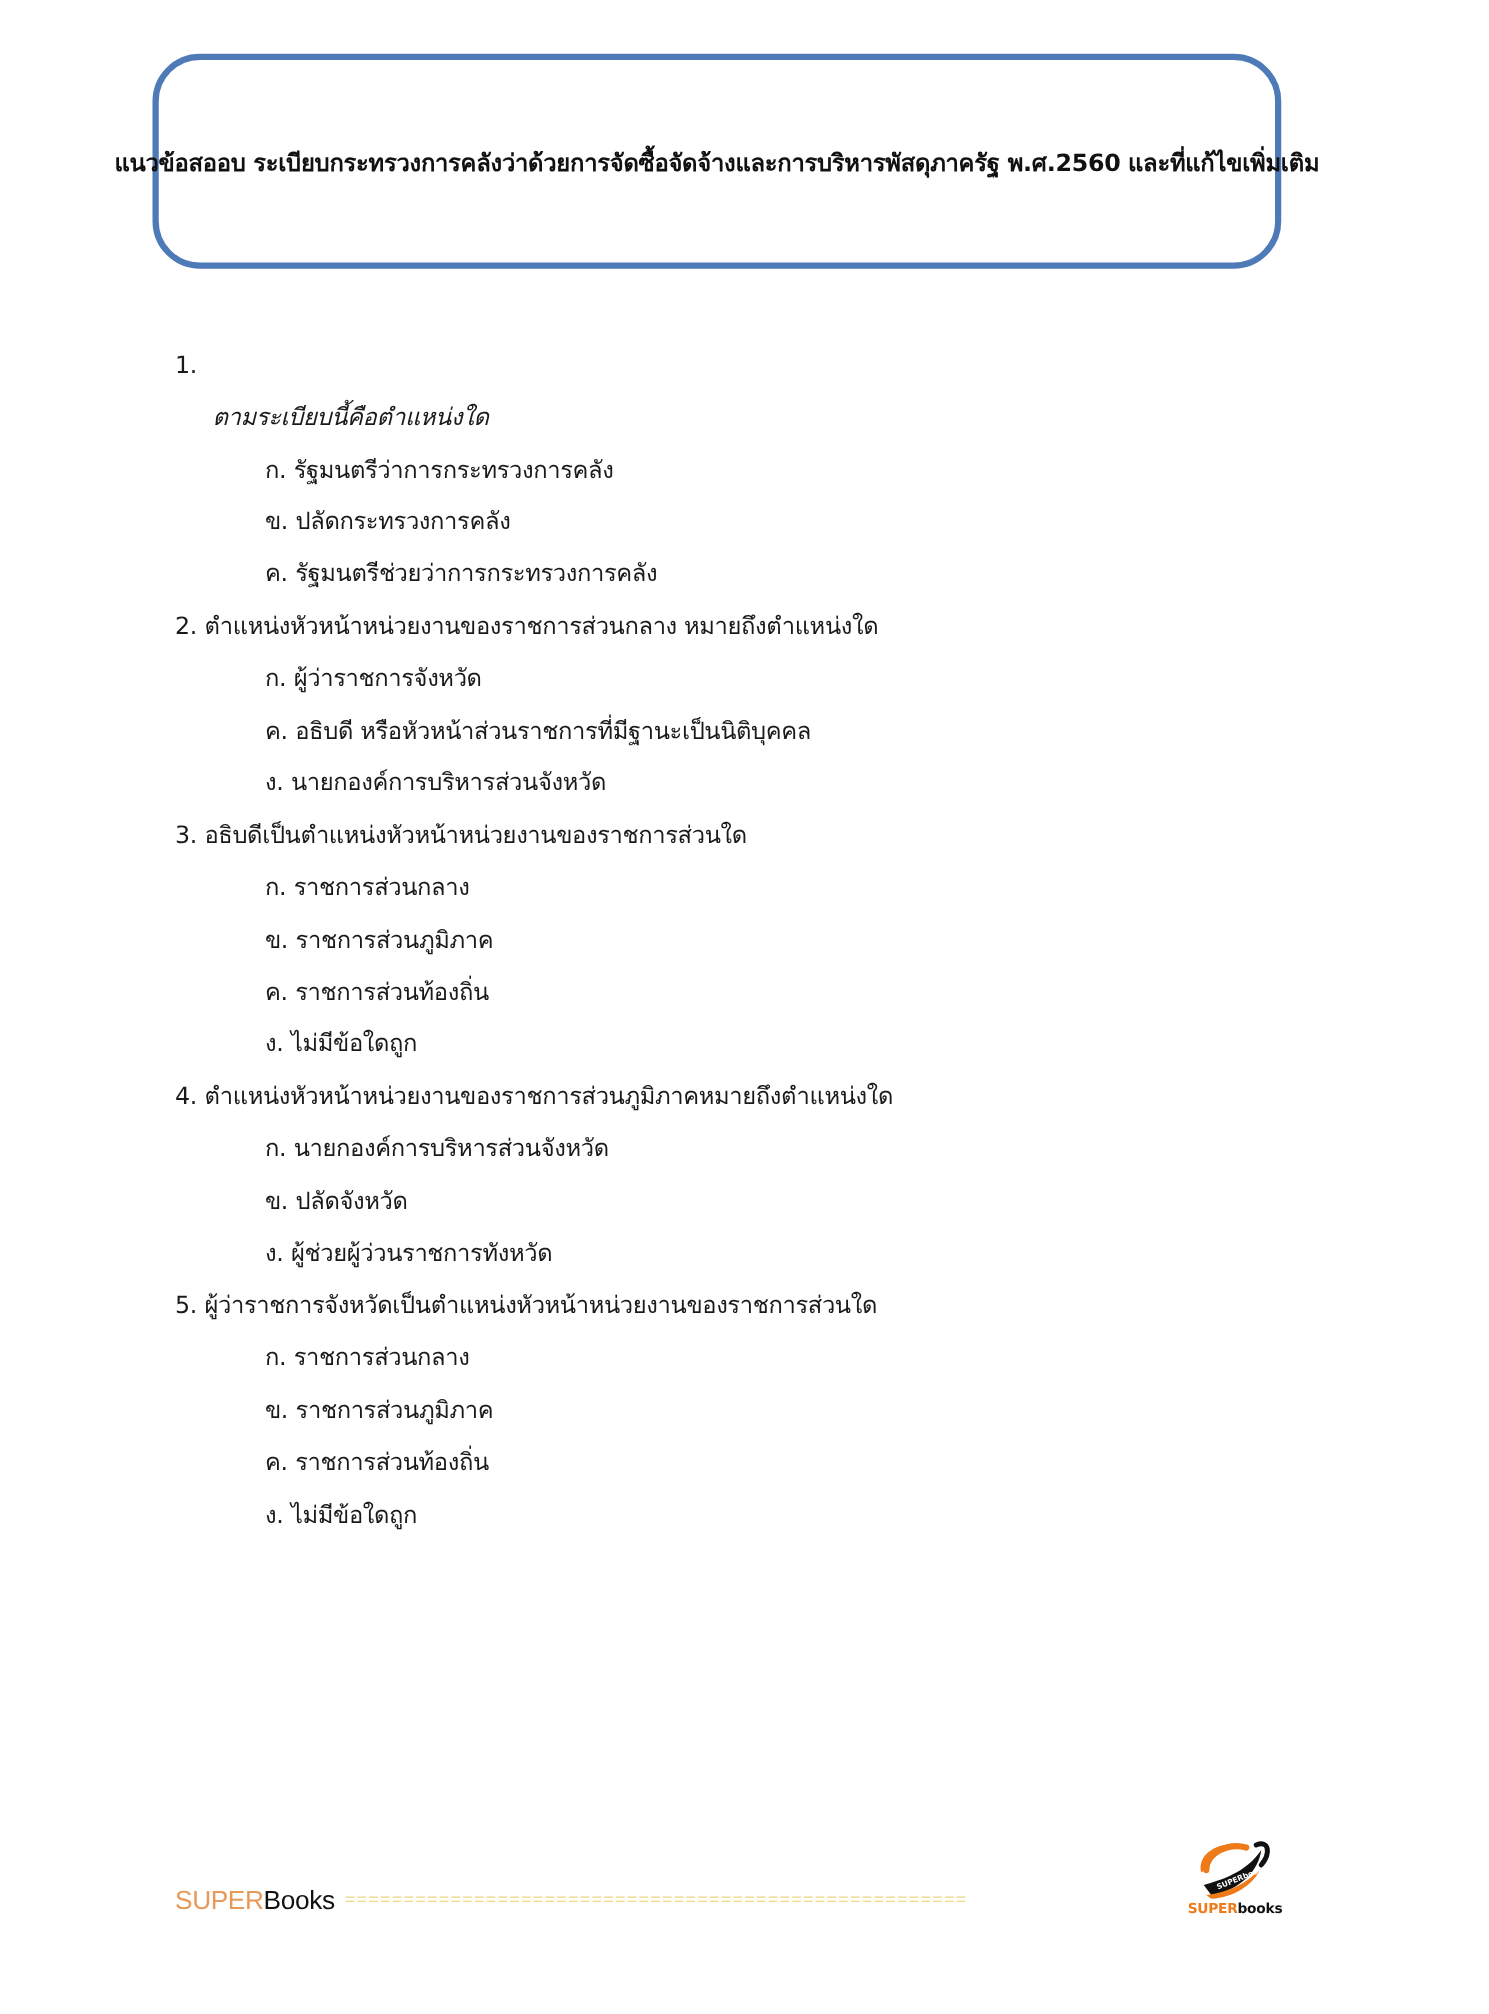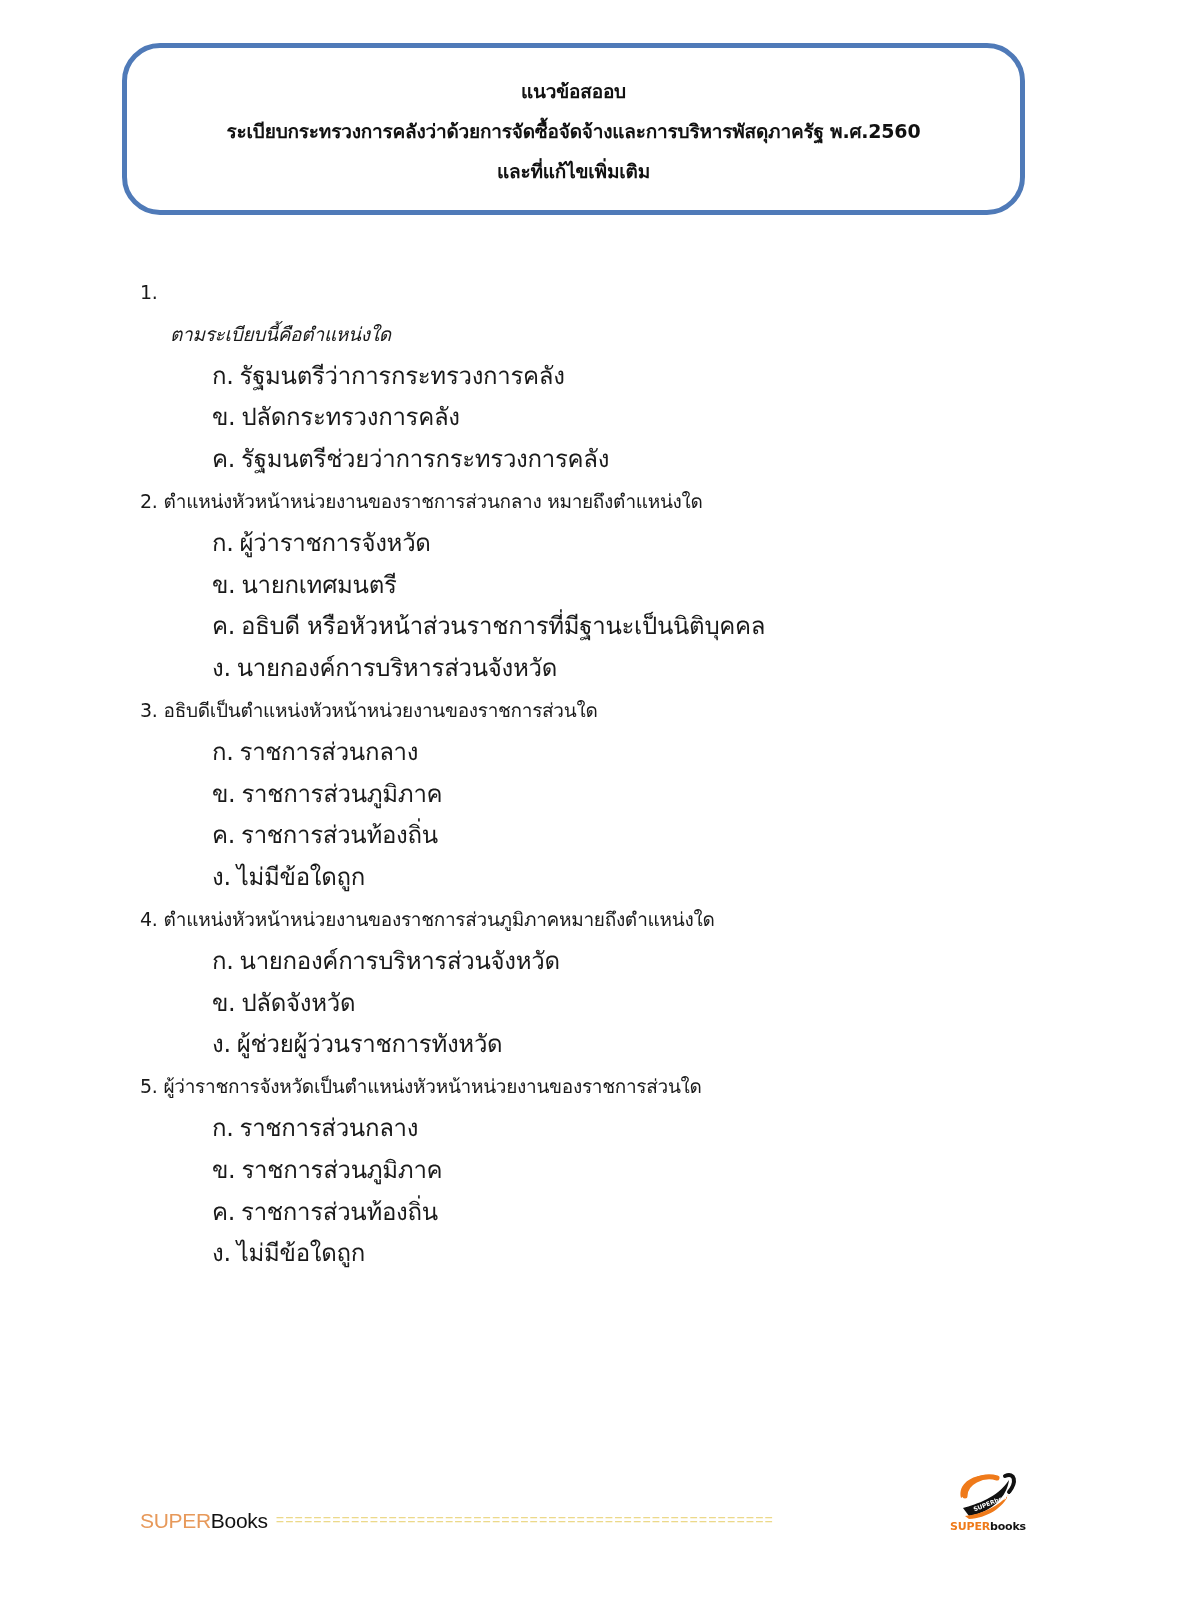--- a/index.html
+++ b/index.html
@@ -18,21 +18,21 @@
     .title-box {
       position: absolute;
       left: 122px;
       top: 43px;
       width: 903px;
       height: 172px;
       border: 5px solid #4f7ab8;
       border-radius: 38px;
       box-sizing: border-box;
       display: flex;
-      flex-direction: column;
+      flex-direction: row;
       align-items: center;
       justify-content: center;
       gap: 6px;
       padding-top: 4px;
     }
     .title-line {
       font-size: 19px;
       font-weight: bold;
       line-height: 34px;
       color: #111;
@@ -66,21 +66,21 @@
     .q-num.wide {
       width: 30px;
       margin-right: 0;
     }
     .q-cont {
       padding-left: 30px;
       font-style: italic;
     }
     .choice {
       padding-left: 72px;
-      font-size: 24px;
+      font-size: 19px;
       line-height: 41.8px;
       height: 41.8px;
       white-space: nowrap;
       letter-spacing: -0.3px;
     }
     .choice .c-label {
       margin-right: 6px;
     }
     .footer {
       position: absolute;
@@ -160,23 +160,20 @@
   </div>
 
   <div class="question">
     <div class="q-line">
       <span class="q-num">2.</span><span>ตำแหน่งหัวหน้าหน่วยงานของราชการส่วนกลาง หมายถึงตำแหน่งใด</span>
     </div>
     <div class="choice">
       <span class="c-label">ก.</span><span>ผู้ว่าราชการจังหวัด</span>
     </div>
     <div class="choice">
-      <span class="c-label">ข.</span><span>นายกเทศมนตรี</span>
-    </div>
-    <div class="choice">
       <span class="c-label">ค.</span><span>อธิบดี หรือหัวหน้าส่วนราชการที่มีฐานะเป็นนิติบุคคล</span>
     </div>
     <div class="choice">
       <span class="c-label">ง.</span><span>นายกองค์การบริหารส่วนจังหวัด</span>
     </div>
   </div>
 
   <div class="question">
     <div class="q-line">
       <span class="q-num">3.</span><span>อธิบดีเป็นตำแหน่งหัวหน้าหน่วยงานของราชการส่วนใด</span>

